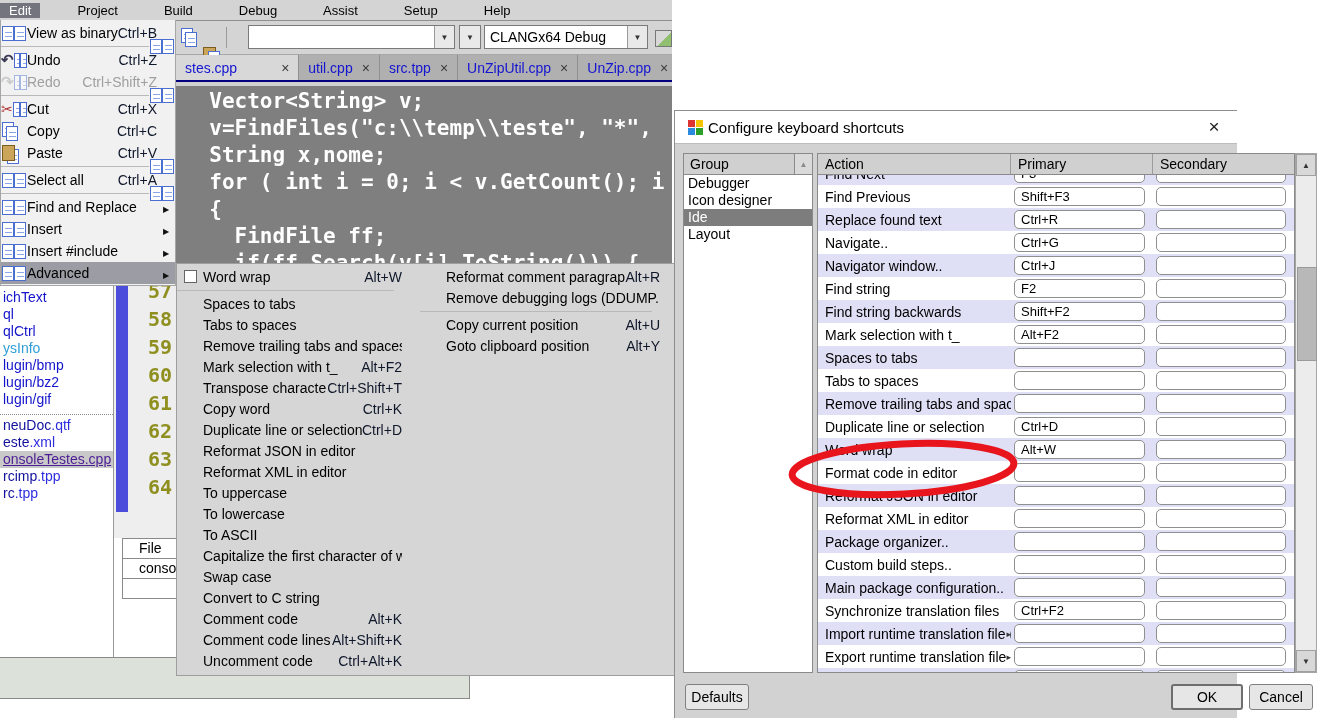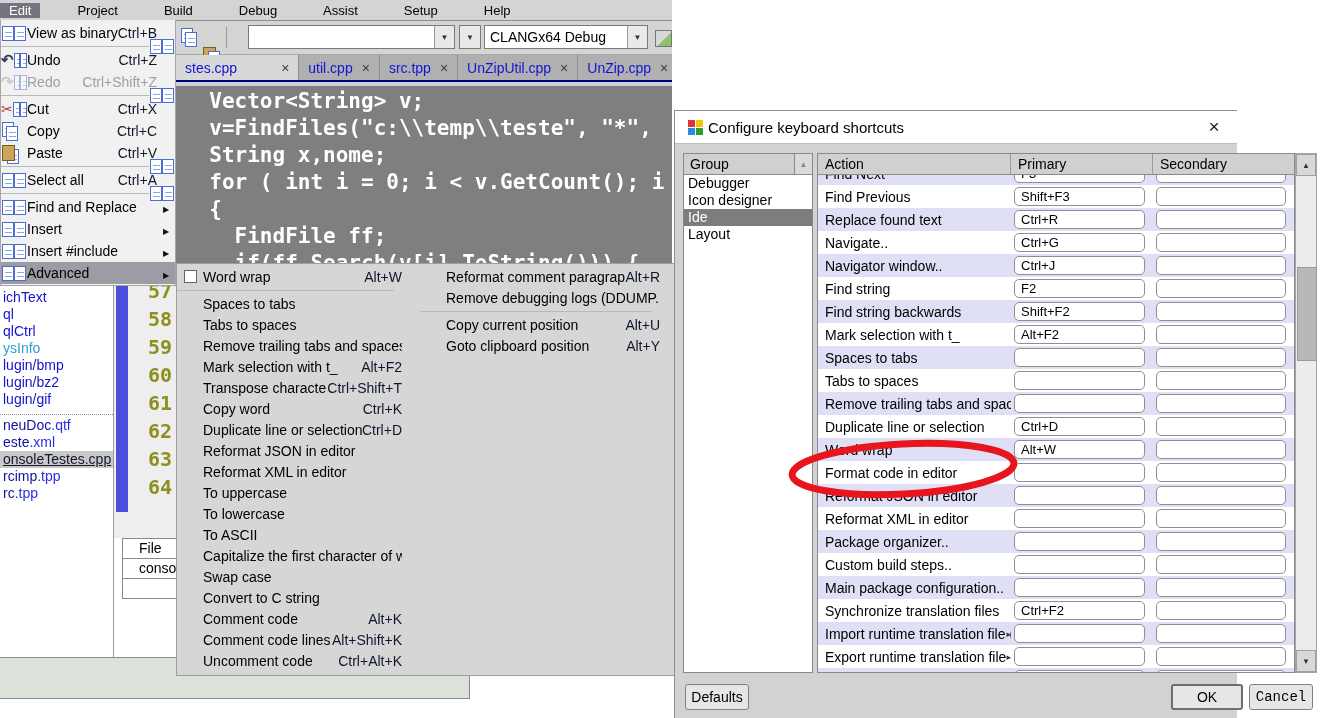--- a/index.html
+++ b/index.html
@@ -43,21 +43,21 @@
   .pkg-item{height:17px;line-height:17px;padding-left:3px;color:#1414cc;white-space:nowrap;overflow:hidden;}
   .pkg-item.accent{color:#2e9ed6;}
   .pkg-dropdown{position:absolute;left:92px;top:111px;width:19px;height:16px;background:#d6d6d6;
         border:1px solid #8a8a8a;display:flex;align-items:center;justify-content:center;
         font-size:7px;color:#222;box-sizing:border-box;}
   .sidebar-sep{border-top:1px dotted #8a8a8a;margin:6px 0 2px 0;}
   .file-item{height:17px;line-height:17px;padding-left:3px;white-space:nowrap;overflow:hidden;}
   .file-item .fname{color:#12129e;}
   .file-item .fext{color:#2d2de0;}
   .file-item.selected{background:#c9c9c9;}
-  .file-item.selected .fname,.file-item.selected .fext{text-decoration:underline;color:#0f172a;}
+  .file-item.selected .fname,.file-item.selected .fext{text-decoration:underline;color:#4c1d95;}
   .file-panel{position:absolute;left:122px;top:538px;width:58px;z-index:1;font-size:14px;}
   .fp-cell{height:19px;line-height:19px;background:#fff;border:1px solid #8a8a8a;
            border-top:none;padding-left:16px;white-space:nowrap;overflow:hidden;}
   .fp-cell.fp-head{border-top:1px solid #8a8a8a;}
   .green-bar{position:absolute;left:0;top:657px;width:470px;height:42px;background:#dce1da;
         border-top:1px solid #8a8a8a;border-bottom:1px solid #8a8a8a;border-right:1px solid #8a8a8a;
         box-sizing:border-box;z-index:1;}
   
   .edit-menu{position:absolute;left:0;top:20px;width:176px;height:266px;background:#f1f1f1;
        border:1px solid #a6a6a6;border-top:none;box-sizing:border-box;z-index:5;
@@ -151,21 +151,21 @@
        box-sizing:border-box;display:flex;align-items:center;justify-content:center;font-size:8px;color:#333;}
   .sb-up{top:0;}
   .sb-down{bottom:0;}
   .sb-thumb{position:absolute;left:1px;top:113px;width:18px;height:92px;background:#b8b8b8;border:1px solid #9a9a9a;}
   .red-ellipse{position:absolute;left:108px;top:328px;pointer-events:none;}
   .dlg-btn{position:absolute;top:573px;height:26px;background:#e6e6e6;border:1px solid #808080;
        border-radius:3px;font-size:14px;font-family:"Liberation Sans",sans-serif;
        display:flex;align-items:center;justify-content:center;box-sizing:border-box;color:#000;}
   .btn-defaults{left:10px;width:64px;}
   .btn-ok{left:496px;width:72px;border:2px solid #6e6e6e;}
-  .btn-cancel{left:574px;width:64px;font-family:Liberation Mono, monospace;}
+  .btn-cancel{left:574px;width:64px;}
 </style>
 </head>
 <body>
 
 <div id="root">
 
   <div class="right-backdrop"></div>
 
   <div class="ide">
 

